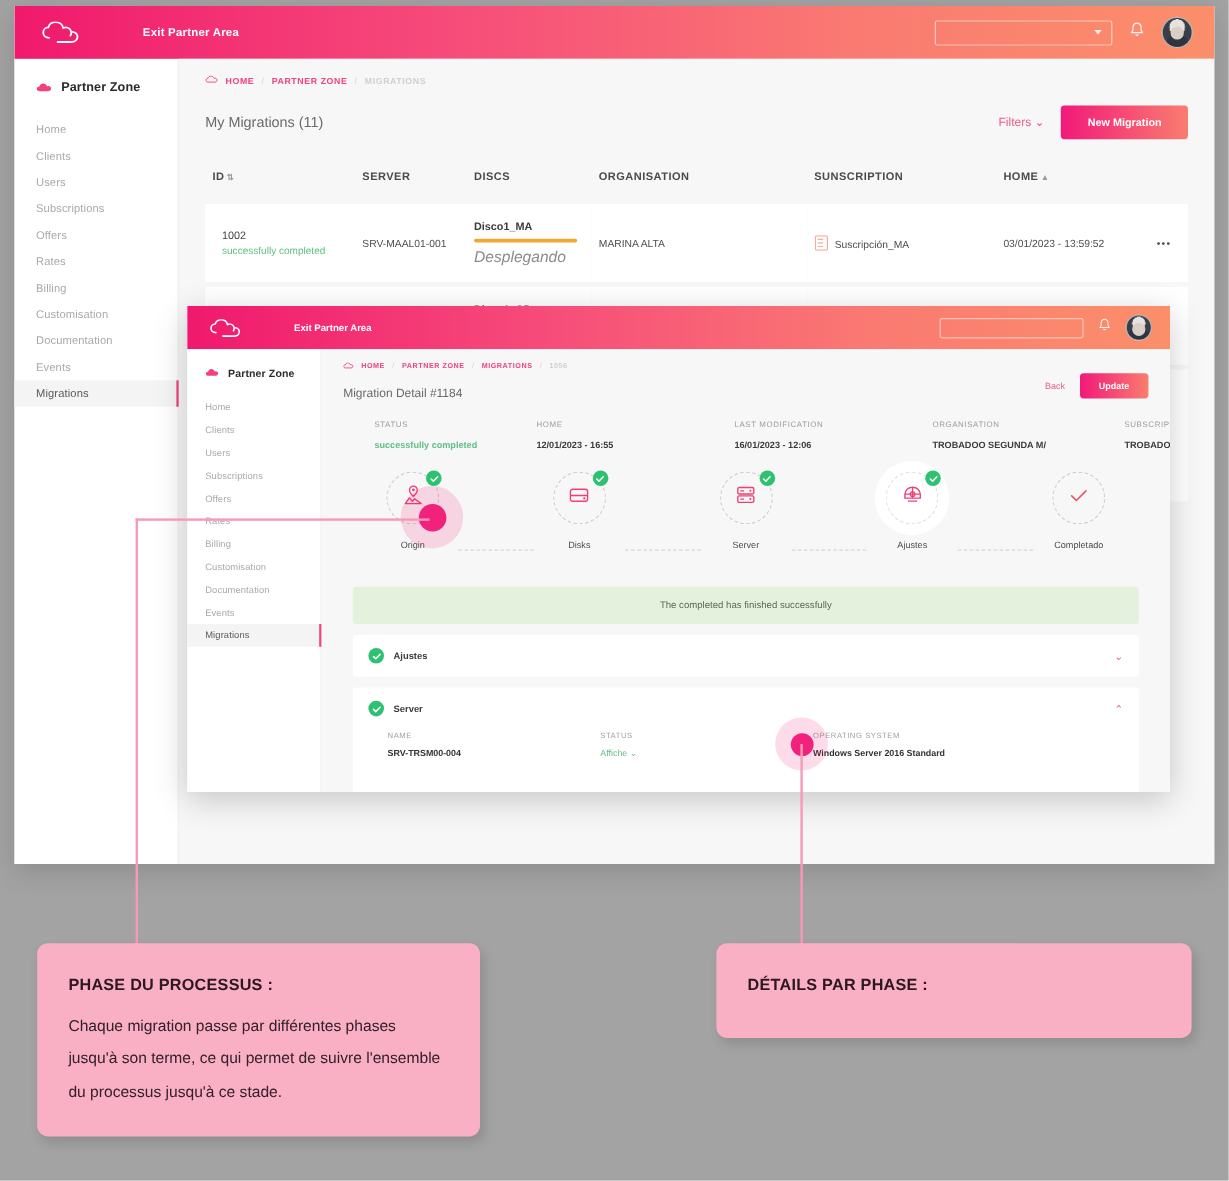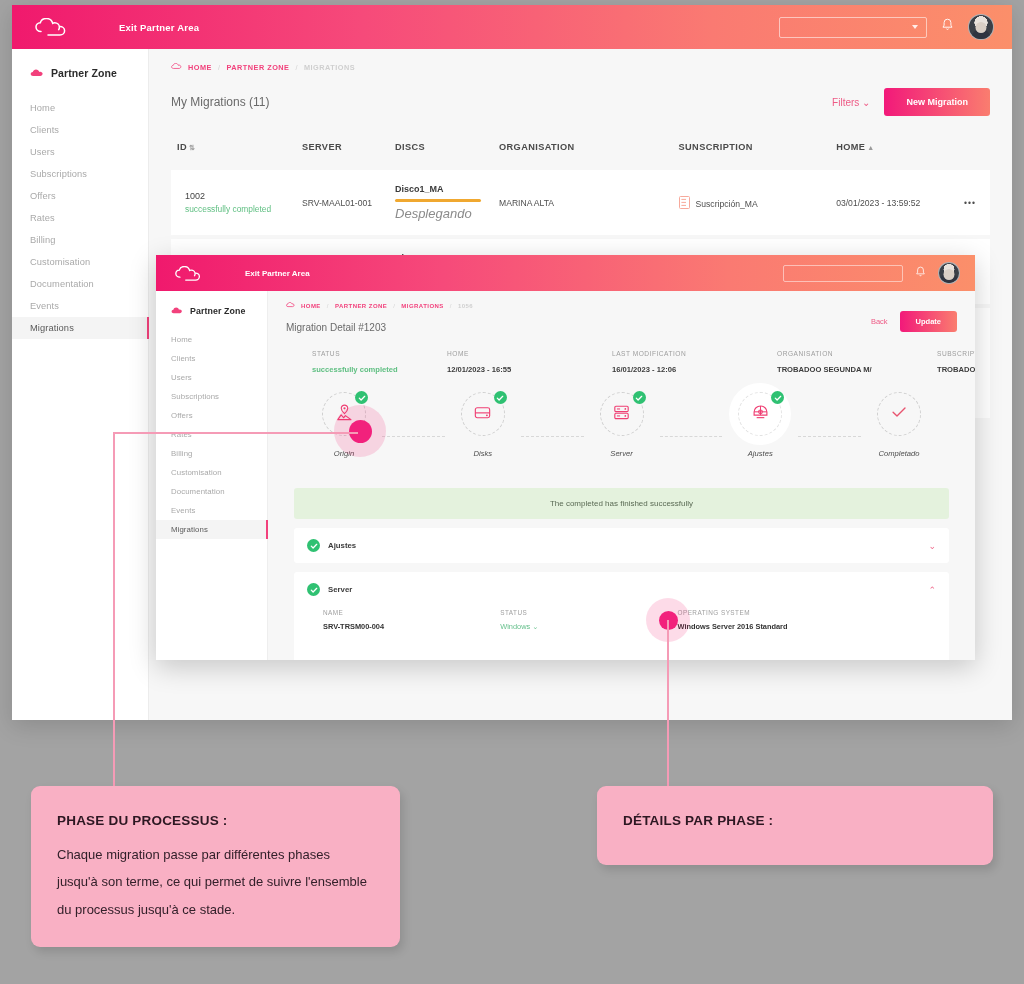--- a/index.html
+++ b/index.html
@@ -147,21 +147,21 @@
     color:#fff; font-size:7.5px; font-weight:600; border:none; border-radius:3px;
     padding: 6px 16px; cursor:pointer;
   }
 
   .meta-row { display:flex; margin-top: 17px; padding-left: 26px; }
   .meta { flex: none; }
   .meta-label { font-size:6.6px; color:#9d9d9d; letter-spacing:.5px; }
   .meta-value { font-size:7.6px; color:#3c3c3c; font-weight:700; margin-top:8px; }
   .meta-value.ok { color:#5fbf82; font-weight:700; }
 
-  .steps { display:flex; align-items:center; margin-top: 18px; padding: 0 20px; font-style: italic; }
+  .steps { display:flex; align-items:flex-end; margin-top: 18px; padding: 0 20px; }
   .step { width: 76px; flex:none; display:flex; flex-direction:column; align-items:center; position:relative; }
   .step-circle {
     width: 44px; height: 44px; border-radius:50%;
     border: 1.2px dashed #cfcfcf; display:flex; align-items:center; justify-content:center;
     position:relative; background: transparent;
   }
   .step.highlight .step-circle { background:#fff; border-color:#e2e2e2; box-shadow:0 0 0 9px #fff; }
   .step-check {
     position:absolute; right:-3px; top:-2px; width:13px; height:13px; border-radius:50%;
     background:#2fc172; display:flex; align-items:center; justify-content:center;
@@ -460,21 +460,21 @@
                   </svg>
               </span>
               <a href="#">HOME</a>
               <span class="sep">/</span>
               <a href="#">PARTNER ZONE</a>
               <span class="sep">/</span>
               <a href="#">MIGRATIONS</a>
               <span class="sep">/</span>
               <span class="muted">1056</span>
             </div>
-            <div class="m-title">Migration Detail #1203</div>
+            <div class="m-title">Migration Detail #1184</div>
           </div>
           <div class="m-head-actions">
             <span class="m-back">Back</span>
             <button class="btn-update">Update</button>
           </div>
         </div>
 
         <div class="meta-row">
           <div class="meta" style="width:135px">
             <div class="meta-label">STATUS</div>
@@ -622,21 +622,21 @@
             <span class="panel-title">Server</span>
             <span class="chev">⌃</span>
           </div>
           <div class="panel-grid">
             <div class="pf">
               <div class="pf-label">NAME</div>
               <div class="pf-value">SRV-TRSM00-004</div>
             </div>
             <div class="pf">
               <div class="pf-label">STATUS</div>
-              <div class="pf-value started"><span>Windows</span> <span>⌄</span></div>
+              <div class="pf-value started"><span>Affiche</span> <span>⌄</span></div>
             </div>
             <div class="pf">
               <div class="pf-label">OPERATING SYSTEM</div>
               <div class="pf-value">Windows Server 2016 Standard</div>
             </div>
             <div class="pf">
               <div class="pf-label">ZONE</div>
               <div class="pf-value">EU-MAD3</div>
             </div>
             <div class="pf">

